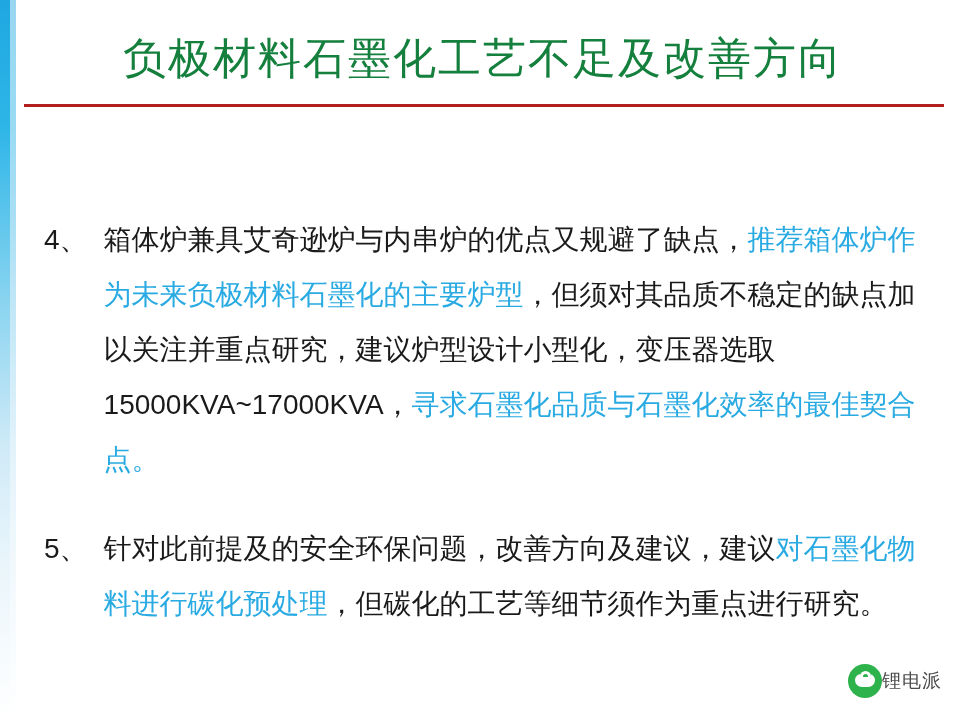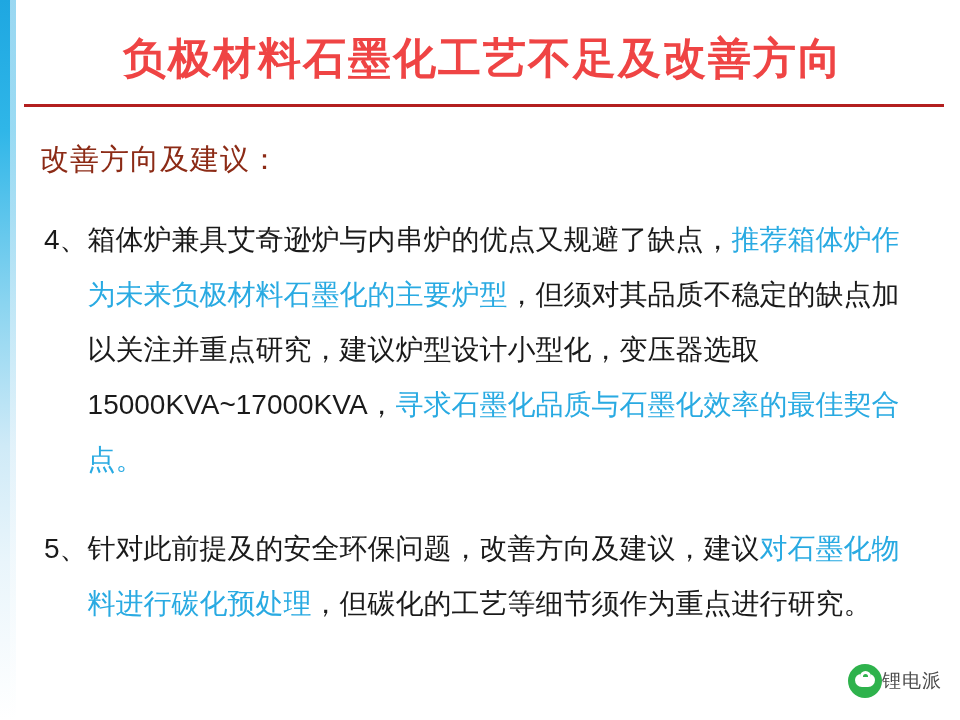--- a/index.html
+++ b/index.html
@@ -40,23 +40,23 @@
   .title-wrap {
     position: absolute;
     left: 28px;
     top: 34px;
     width: 910px;
     text-align: center;
   }
   .title {
     font-size: 43px;
     line-height: 1.15;
-    color: #ef4444;
+    color: #15803d;
     letter-spacing: 2px;
-    font-weight: bold;
+    font-weight: normal;
     white-space: nowrap;
     text-align: center;
   }
   .title-rule {
     position: absolute;
     left: 24px;
     top: 104px;
     width: 920px;
     height: 3px;
     background: #b31f1f;
@@ -85,20 +85,21 @@
   .para + .para {
     margin-top: 34px;
   }
   .marker {
     flex: 0 0 auto;
     white-space: nowrap;
     color: #1a1a1a;
   }
   .ptext {
     flex: 1 1 auto;
+    margin-left: 16px;
   }
   .hl {
     color: #29aae2;
   }
   .watermark {
     position: absolute;
     right: 18px;
     bottom: 22px;
     display: flex;
     align-items: center;
@@ -145,21 +146,20 @@
 
   <div class="left-bar">
     <div class="left-bar-inner"></div>
   </div>
 
   <div class="title-wrap">
     <div class="title">负极材料石墨化工艺不足及改善方向</div>
   </div>
   <div class="title-rule"></div>
 
-  <div class="subtitle">改善方向及建议：</div>
 
   <div class="body-block">
 
     <div class="para">
       <span class="marker">4、</span>
       <span class="ptext">
         <span>箱体炉兼具艾奇逊炉与内串炉的优点又规避了缺点，</span><span class="hl">推荐箱体炉作为未来负极材料石墨化的主要炉型</span><span>，但须对其品质不稳定的缺点加以关注并重点研究，建议炉型设计小型化，变压器选取15000KVA~17000KVA，</span><span class="hl">寻求石墨化品质与石墨化效率的最佳契合点。</span>
       </span>
     </div>
 

